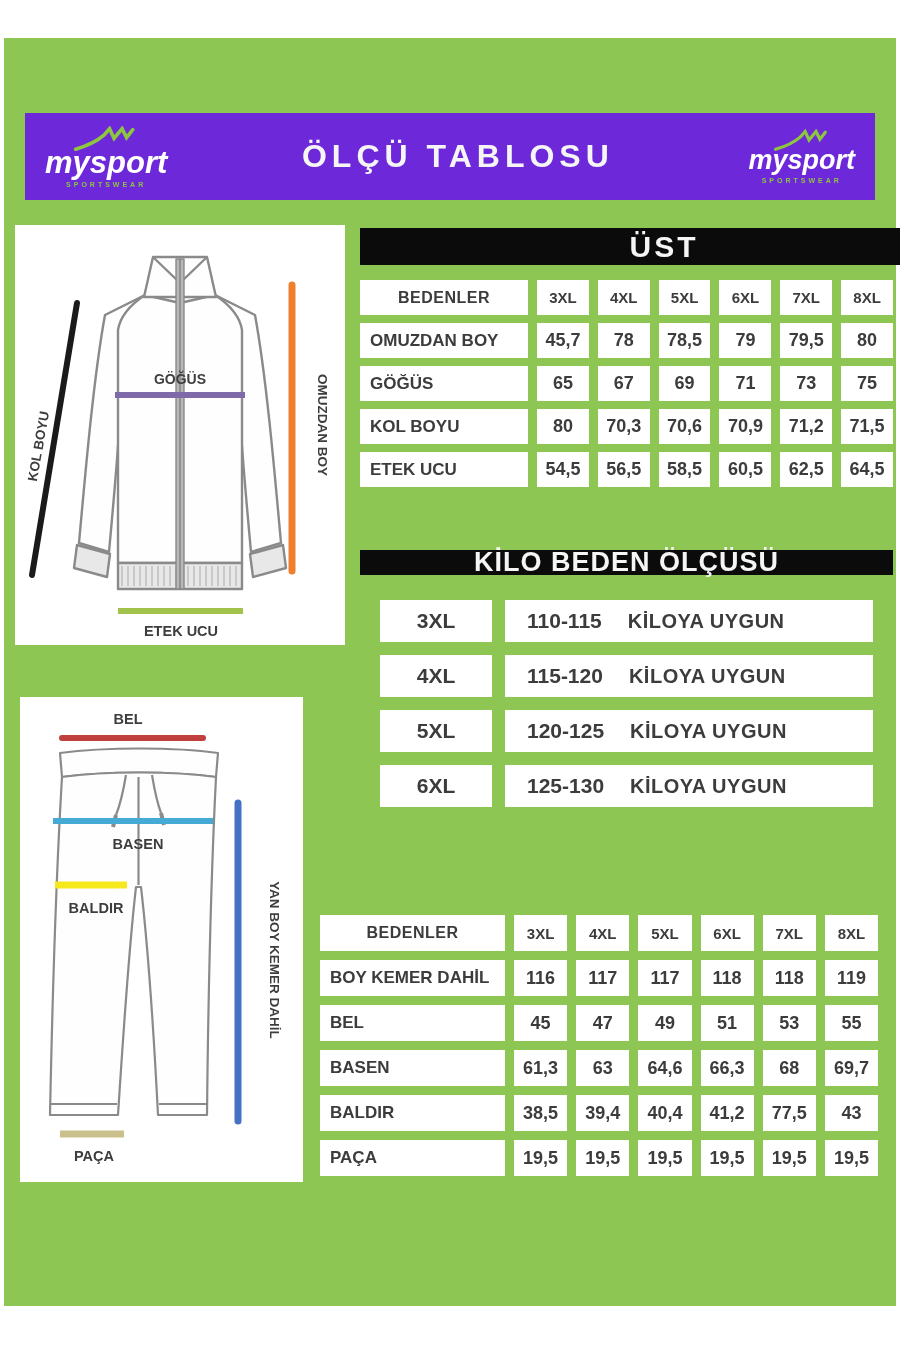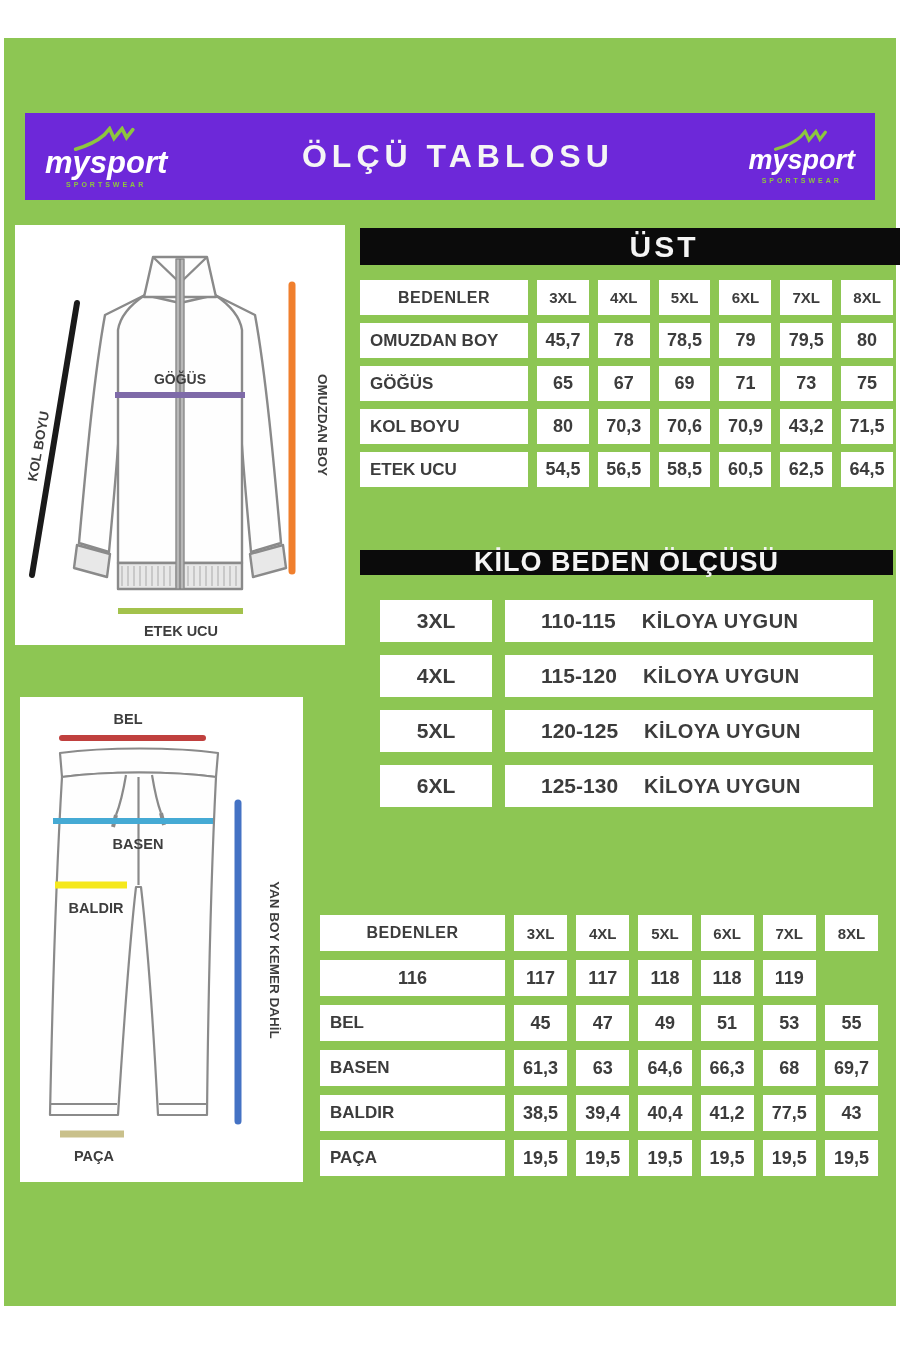--- a/index.html
+++ b/index.html
@@ -45,21 +45,21 @@
   .lcell.center { justify-content:center; padding-left:0; font-size:16px; letter-spacing:0.5px; }
   .hcell { font-size:15px; }
 
   
   .kilo-table { position:absolute; left:360px; top:600px; width:533px;
     display:flex; flex-direction:column; gap:13px; }
   .krow { display:flex; height:42px; }
   .ksize { margin-left:20px; width:112px; background:#ffffff; display:flex; align-items:center;
     justify-content:center; font-weight:bold; font-size:21px; color:#3c3c3c; }
   .kval { margin-left:13px; width:368px; background:#ffffff; display:flex; align-items:center;
-    padding-left:36px; box-sizing:border-box; font-weight:bold; color:#3c3c3c; }
+    padding-left:22px; box-sizing:border-box; font-weight:bold; color:#3c3c3c; }
   .krange { font-size:21px; }
   .knote { font-size:20px; margin-left:26px; letter-spacing:0.5px; }
 </style>
 </head>
 <body>
 
 <div class="page">
   <div class="green-panel"></div>
 
   <header class="header-bar">
@@ -138,21 +138,21 @@
         <div class="cell">71</div>
         <div class="cell">73</div>
         <div class="cell">75</div>
       </div>
       <div class="trow">
         <div class="cell lcell">KOL BOYU</div>
         <div class="cell">80</div>
         <div class="cell">70,3</div>
         <div class="cell">70,6</div>
         <div class="cell">70,9</div>
-        <div class="cell">43,2</div>
+        <div class="cell">71,2</div>
         <div class="cell">71,5</div>
       </div>
       <div class="trow">
         <div class="cell lcell">ETEK UCU</div>
         <div class="cell">54,5</div>
         <div class="cell">56,5</div>
         <div class="cell">58,5</div>
         <div class="cell">60,5</div>
         <div class="cell">62,5</div>
         <div class="cell">64,5</div>
@@ -222,20 +222,21 @@
       <div class="trow">
         <div class="cell lcell center">BEDENLER</div>
         <div class="cell hcell">3XL</div>
         <div class="cell hcell">4XL</div>
         <div class="cell hcell">5XL</div>
         <div class="cell hcell">6XL</div>
         <div class="cell hcell">7XL</div>
         <div class="cell hcell">8XL</div>
       </div>
       <div class="trow">
+        <div class="cell lcell">BOY KEMER DAHİL</div>
         <div class="cell">116</div>
         <div class="cell">117</div>
         <div class="cell">117</div>
         <div class="cell">118</div>
         <div class="cell">118</div>
         <div class="cell">119</div>
       </div>
       <div class="trow">
         <div class="cell lcell">BEL</div>
         <div class="cell">45</div>

